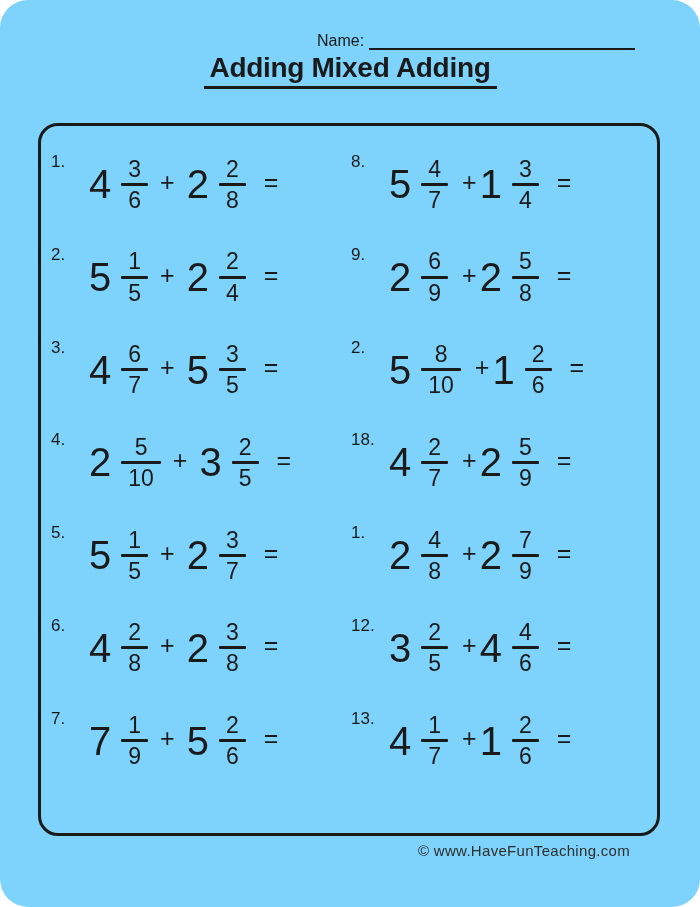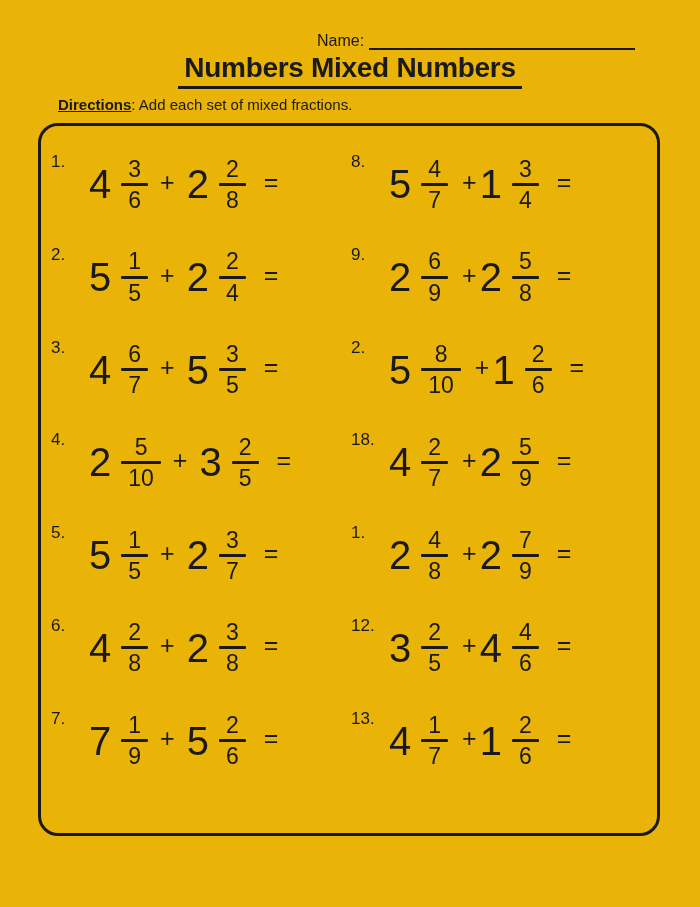--- a/index.html
+++ b/index.html
@@ -4,21 +4,21 @@
 <style>
   html, body { margin: 0; padding: 0; }
   body {
     width: 700px; height: 907px;
     background: #ffffff;
     font-family: "Liberation Sans", sans-serif;
     color: var(--ink, #1a1a1a);
     position: relative;
     overflow: hidden;
   }
-  .page { position: absolute; inset: 0; background: #eab308; }
+  .page { position: absolute; inset: 0; background: #7dd3fc; border-radius: 28px; }
 
   
   .name-row {
     position: absolute; top: 31px; left: 317px;
     font-size: 16px; display: flex; align-items: flex-end;
   }
   .name-line {
     display: inline-block; width: 266px; height: 17px;
     border-bottom: 2px solid var(--ink, #1a1a1a); margin-left: 5px;
   }
@@ -73,26 +73,23 @@
 <body style="--ink: #1a1a1a; background: rgb(255, 255, 255);">
 
 <div class="page">
 
   <div class="name-row">
     <span>Name:</span>
     <span class="name-line"></span>
   </div>
 
   <div class="title-wrap">
-    <span class="title">Numbers Mixed Numbers</span>
-  </div>
-
-  <div class="directions">
-    <span class="dir-label">Directions</span><span>: Add each set of mixed fractions.</span>
-  </div>
+    <span class="title">Adding Mixed Adding</span>
+  </div>
+
 
   <div class="box">
     <div class="grid">
   <div class="problem">
     <span class="pnum">1.</span>
     <span class="whole">4</span>
     <span class="frac">
       <span class="numer">3</span>
       <span class="bar"></span>
       <span class="denom">6</span>
@@ -336,14 +333,15 @@
     <span class="frac">
       <span class="numer">2</span>
       <span class="bar"></span>
       <span class="denom">6</span>
     </span>
     <span class="eq">=</span>
   </div>
 </div>
   </div>
 
+  <div class="footer">© www.HaveFunTeaching.com</div>
 
 </div>
 
 </body></html>

